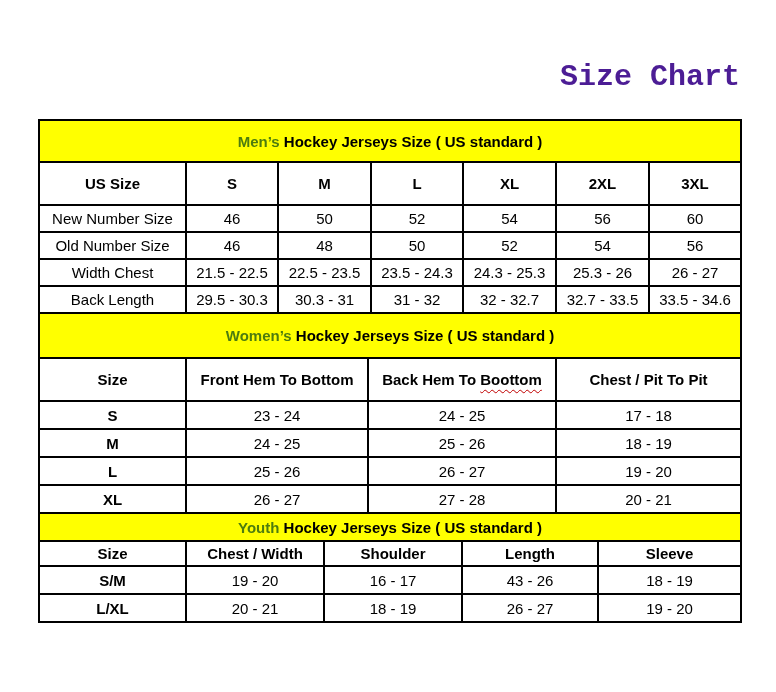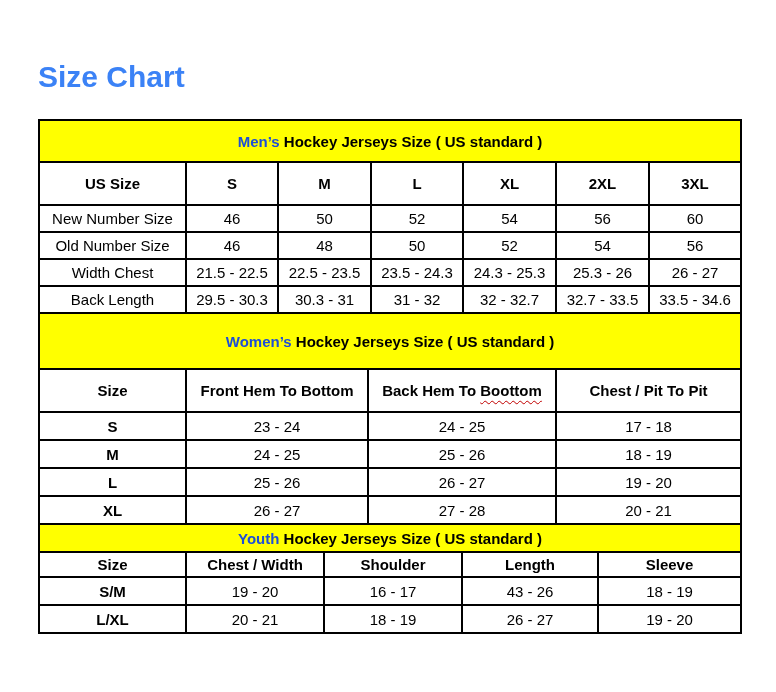--- a/index.html
+++ b/index.html
@@ -7,25 +7,26 @@
   .page {
     width:776px; height:692px;
     background:#ffffff;
     font-family:"Liberation Sans", sans-serif;
     color:#000000;
     padding-top:62px;
     overflow:hidden;
   }
   .page-title {
     width:702px; margin:0 0 0 38px;
-    text-align:left;
+    text-align:right;
     font-size:30px; font-weight:700;
-    color:#3b82f6;
+    color:#4c1d95;
     line-height:1;
     margin-bottom:27px;
+    font-family:Liberation Mono, monospace;
   }
   table.size-table {
     width:702px; margin-left:38px;
     border-collapse:collapse;
     table-layout:fixed;
     border:2px solid #000;
   }
   table.size-table + table.size-table { margin-top:-2px; }
   table.size-table td, table.size-table th {
     border:2px solid #000;
@@ -35,27 +36,27 @@
     padding:0 2px;
     overflow:hidden;
     white-space:nowrap;
   }
   td.band {
     background:#FFFF00;
     font-weight:700;
     font-size:19px;
     height:42px;
   }
-  .band .hl { color:#1d4ed8; }
+  .band .hl { color:#4d7c0f; }
   tr.head-row th { font-weight:700; height:43px; }
   tr.data-row td { font-weight:400; height:27px; }
   table.womens tr.data-row td, table.youth tr.data-row td { height:28px; }
   table.womens td.rlabel, table.youth td.rlabel { font-weight:700; }
   table.mens td.rlabel { font-weight:400; }
-  table.womens td.band { height:56px; }
+  table.womens td.band { height:45px; }
   table.youth td.band { height:28px; }
   table.youth tr.head-row th { height:25px; }
   .squiggle {
     text-decoration-line:underline;
     text-decoration-style:wavy;
     text-decoration-color:#C00000;
     text-decoration-thickness:1px;
     text-underline-offset:4px;
   }
 </style>

